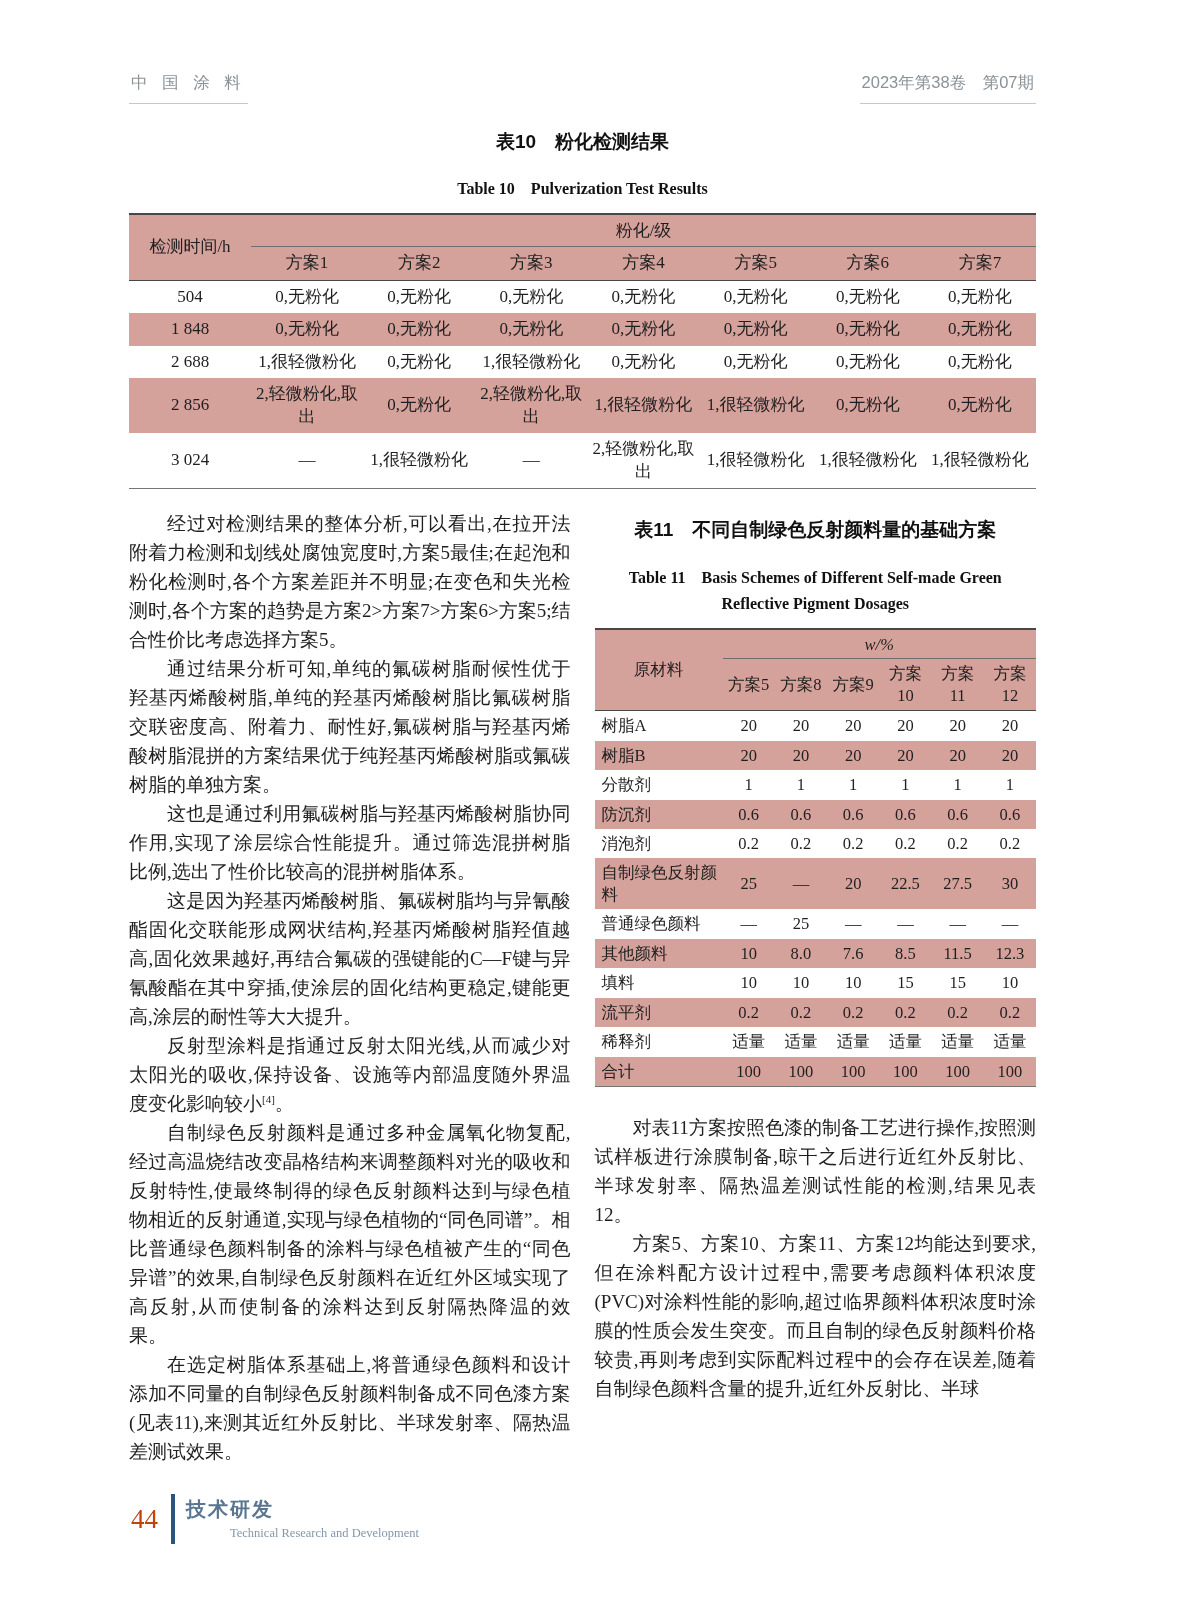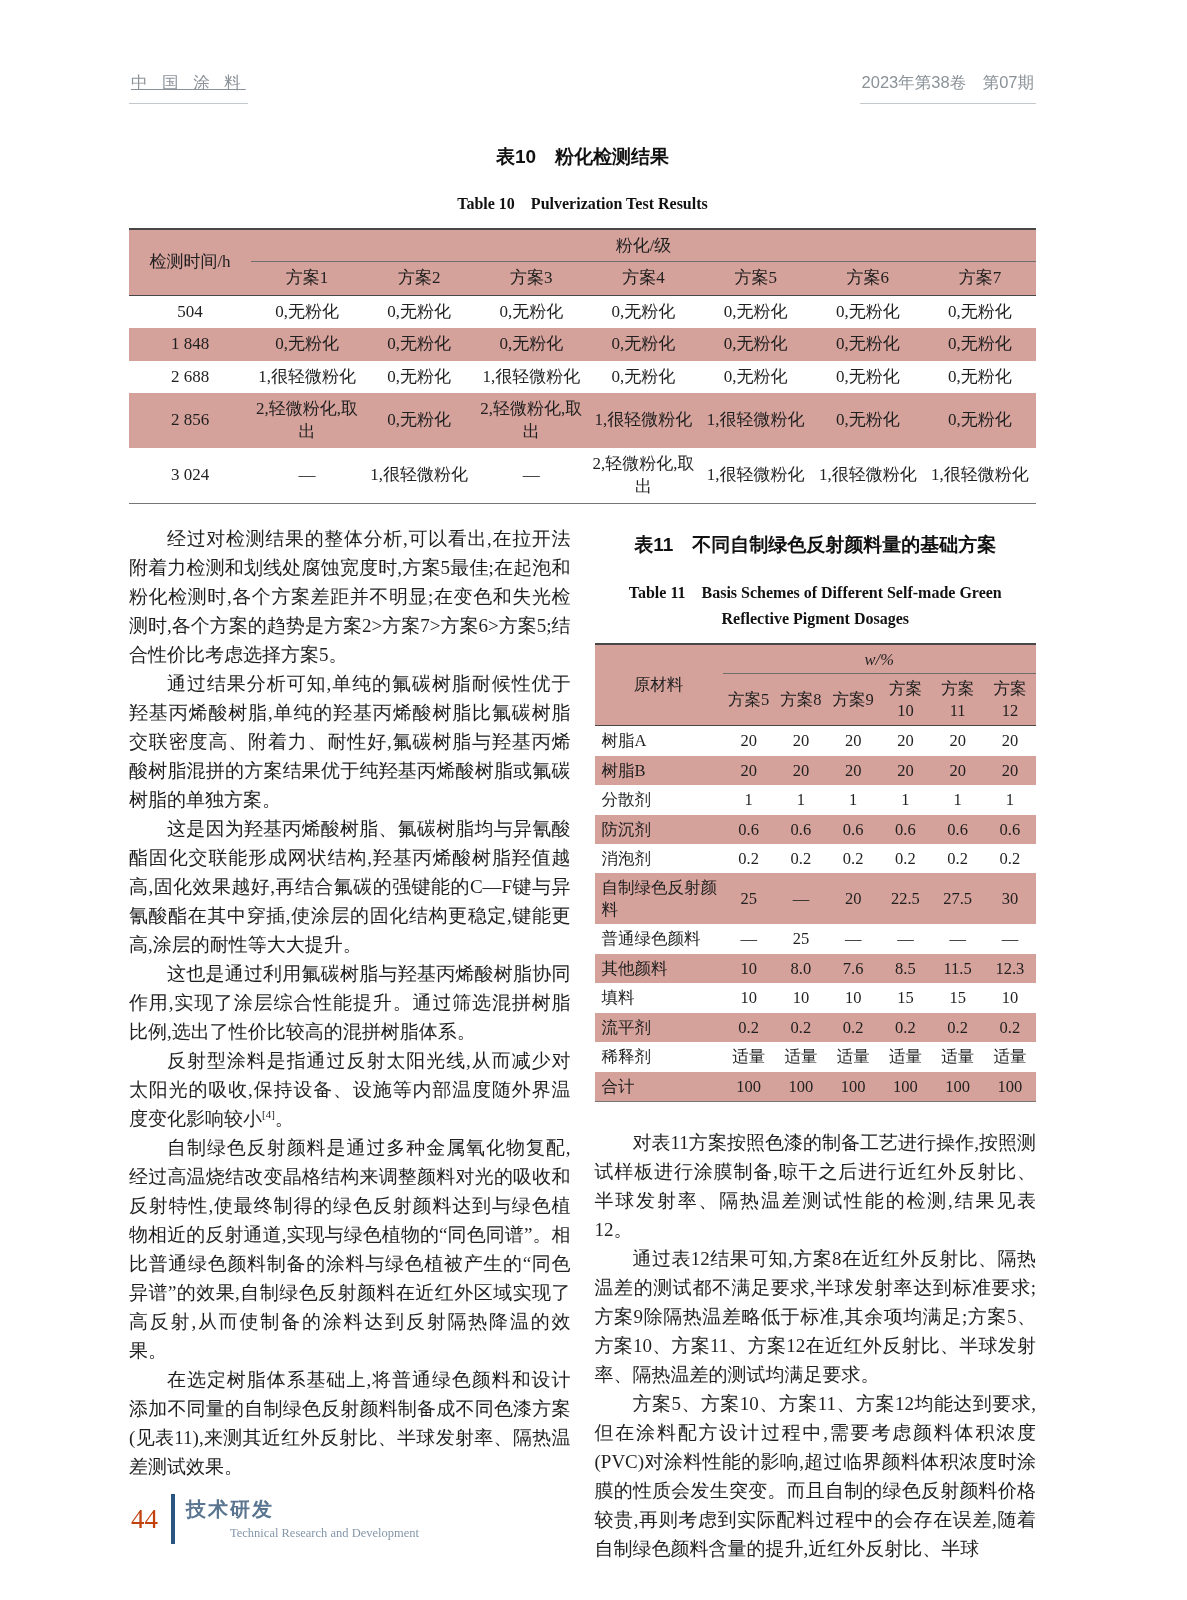--- a/index.html
+++ b/index.html
@@ -11,26 +11,26 @@
   .page{
     position:relative;width:1187px;height:1600px;background:#ffffff;
     font-family:"Liberation Serif",serif;color:#1f1f1f;overflow:hidden;
     margin:0 auto;
   }
   .content{position:absolute;left:129px;top:72px;width:907px;}
 
   
   .runhead{display:flex;justify-content:space-between;align-items:flex-end;
     font-family:"Liberation Sans",sans-serif;font-size:16.5px;color:#8a9298;}
-  .runhead .jt{letter-spacing:5px;padding:0 2px 9px 2px;border-bottom:1px solid #c3c8cc;text-decoration:underline;}
+  .runhead .jt{letter-spacing:5px;padding:0 2px 9px 2px;border-bottom:1px solid #c3c8cc;}
   .runhead .iss{padding:0 2px 9px 2px;border-bottom:1px solid #c3c8cc;}
 
   
   .tbl-title-zh{text-align:center;font-family:"Liberation Sans",sans-serif;font-weight:bold;
-    font-size:19px;margin-top:40px;color:#111;}
+    font-size:19px;margin-top:25px;color:#111;}
   .tbl-title-en{text-align:center;font-weight:bold;font-size:16px;margin-top:21px;color:#111;line-height:26px;}
 
   
   table.datatbl{width:100%;border-collapse:collapse;table-layout:fixed;
     border-top:2px solid #474747;border-bottom:1.5px solid #767676;margin-top:11px;}
   table.datatbl th{font-weight:normal;}
   table.datatbl thead{background:var(--pink);}
   table.datatbl thead{border-bottom:1.5px solid #474747;}
   .t10{font-size:17px;}
   .t10 th,.t10 td{text-align:center;vertical-align:middle;line-height:1.32;padding:5px 2px;}
@@ -156,22 +156,22 @@
             <td>1,很轻微粉化</td>
           </tr>
         </tbody>
     </table>
 
     <div class="columns">
 
       <div class="col">
         <p>经过对检测结果的整体分析,可以看出,在拉开法附着力检测和划线处腐蚀宽度时,方案5最佳;在起泡和粉化检测时,各个方案差距并不明显;在变色和失光检测时,各个方案的趋势是方案2&gt;方案7&gt;方案6&gt;方案5;结合性价比考虑选择方案5。</p>
         <p>通过结果分析可知,单纯的氟碳树脂耐候性优于羟基丙烯酸树脂,单纯的羟基丙烯酸树脂比氟碳树脂交联密度高、附着力、耐性好,氟碳树脂与羟基丙烯酸树脂混拼的方案结果优于纯羟基丙烯酸树脂或氟碳树脂的单独方案。</p>
+        <p>这也是通过利用氟碳树脂与羟基丙烯酸树脂协同作用,实现了涂层综合性能提升。通过筛选混拼树脂比例,选出了性价比较高的混拼树脂体系。</p>
         <p>这是因为羟基丙烯酸树脂、氟碳树脂均与异氰酸酯固化交联能形成网状结构,羟基丙烯酸树脂羟值越高,固化效果越好,再结合氟碳的强键能的C—F键与异氰酸酯在其中穿插,使涂层的固化结构更稳定,键能更高,涂层的耐性等大大提升。</p>
-        <p>这也是通过利用氟碳树脂与羟基丙烯酸树脂协同作用,实现了涂层综合性能提升。通过筛选混拼树脂比例,选出了性价比较高的混拼树脂体系。</p>
         <p><span>反射型涂料是指通过反射太阳光线,从而减少对太阳光的吸收,保持设备、设施等内部温度随外界温度变化影响较小</span><span class="refsup">[4]</span><span>。</span></p>
         <p>自制绿色反射颜料是通过多种金属氧化物复配,经过高温烧结改变晶格结构来调整颜料对光的吸收和反射特性,使最终制得的绿色反射颜料达到与绿色植物相近的反射通道,实现与绿色植物的“同色同谱”。相比普通绿色颜料制备的涂料与绿色植被产生的“同色异谱”的效果,自制绿色反射颜料在近红外区域实现了高反射,从而使制备的涂料达到反射隔热降温的效果。</p>
         <p>在选定树脂体系基础上,将普通绿色颜料和设计添加不同量的自制绿色反射颜料制备成不同色漆方案(见表11),来测其近红外反射比、半球发射率、隔热温差测试效果。</p>
       </div>
 
       <div class="col">
         <div class="t11block">
           <div class="tbl-title-zh">表11　不同自制绿色反射颜料量的基础方案</div>
           <div class="tbl-title-en">Table 11　Basis Schemes of Different Self-made Green Reflective Pigment Dosages</div>
           <table class="datatbl t11">
@@ -304,21 +304,20 @@
                   <td>100</td>
                   <td>100</td>
                   <td>100</td>
                   <td>100</td>
                   <td>100</td>
                 </tr>
               </tbody>
           </table>
         </div>
         <p class="after-tbl">对表11方案按照色漆的制备工艺进行操作,按照测试样板进行涂膜制备,晾干之后进行近红外反射比、半球发射率、隔热温差测试性能的检测,结果见表12。</p>
-        <p>通过表12结果可知,方案8在近红外反射比、隔热温差的测试都不满足要求,半球发射率达到标准要求;方案9除隔热温差略低于标准,其余项均满足;方案5、方案10、方案11、方案12在近红外反射比、半球发射率、隔热温差的测试均满足要求。</p>
         <p>方案5、方案10、方案11、方案12均能达到要求,但在涂料配方设计过程中,需要考虑颜料体积浓度(PVC)对涂料性能的影响,超过临界颜料体积浓度时涂膜的性质会发生突变。而且自制的绿色反射颜料价格较贵,再则考虑到实际配料过程中的会存在误差,随着自制绿色颜料含量的提升,近红外反射比、半球</p>
       </div>
 
     </div>
   </div>
 
   <div class="footer">
     <span class="pageno">44</span>
     <span class="footbar"></span>
     <span class="footsec">

